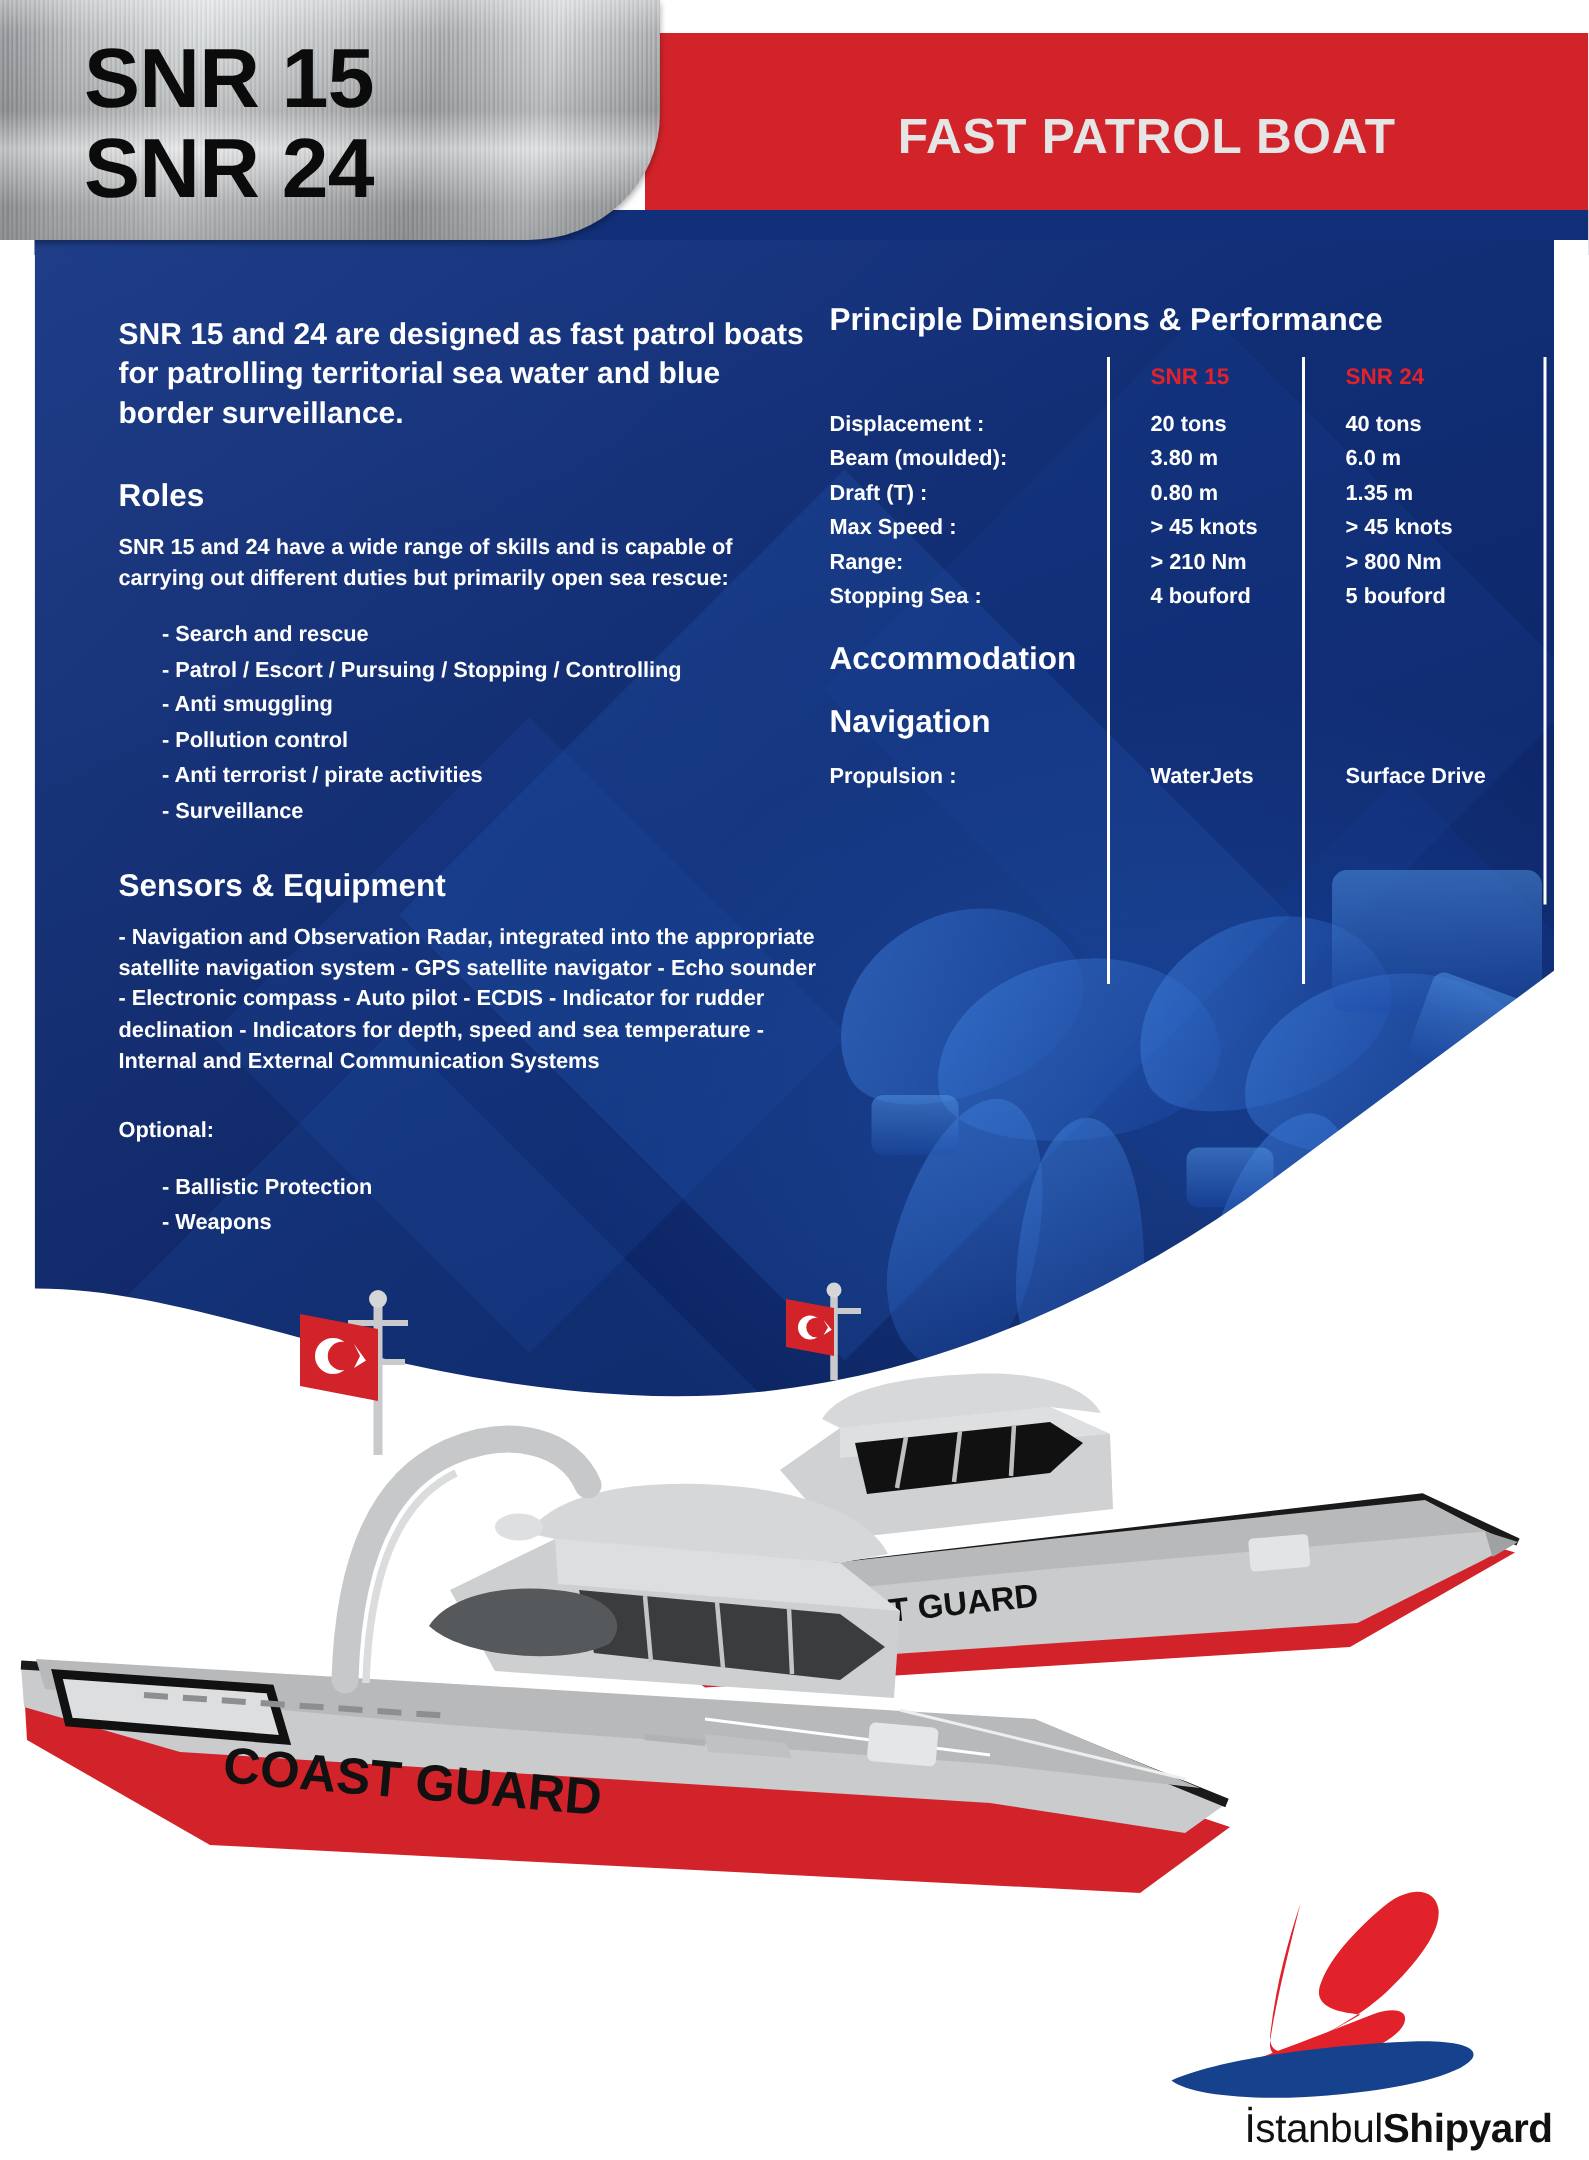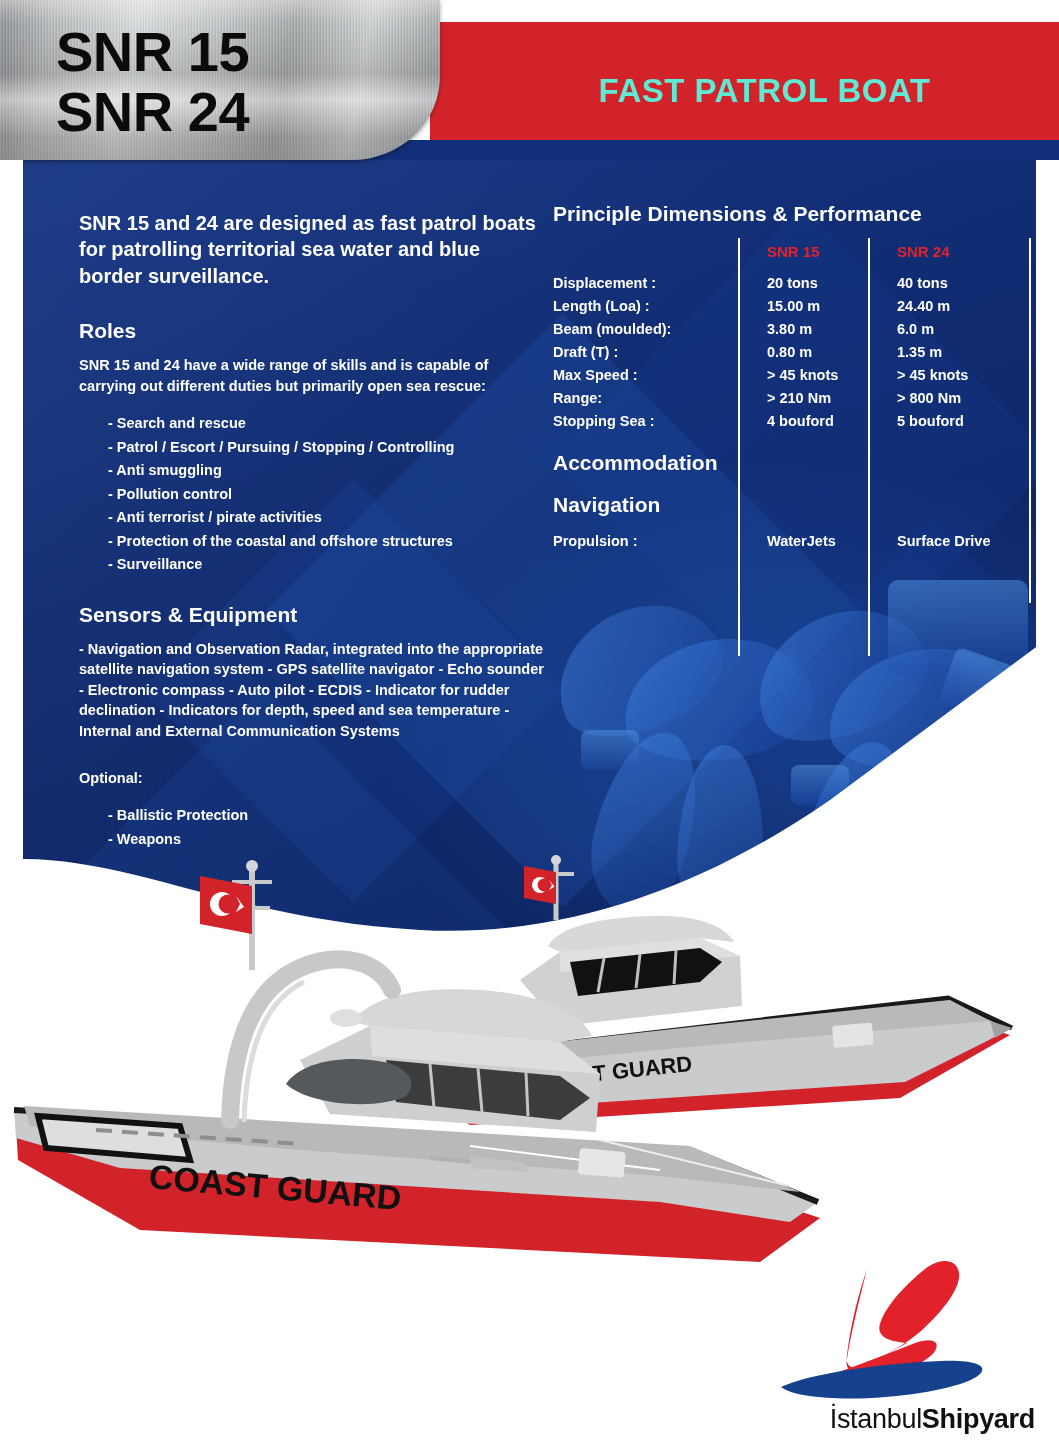--- a/index.html
+++ b/index.html
@@ -14,21 +14,21 @@
 
   
   .hdr{position:absolute;left:0;top:0;width:1059px;height:160px;}
   .hdr-red{
     position:absolute;left:430px;top:22px;width:629px;height:138px;
     background:#D2232A;
   }
   .hdr-red-title{
     position:absolute;left:0;top:0;width:100%;height:100%;
     display:flex;align-items:center;justify-content:center;
-    color:#5eead4;font-size:33px;font-weight:bold;letter-spacing:.5px;
+    color:#e5e5e5;font-size:33px;font-weight:bold;letter-spacing:.5px;
     padding-left:40px;box-sizing:border-box;
   }
   .hdr-plate{
     position:absolute;left:0;top:0;width:440px;height:160px;
     background:
       linear-gradient(180deg, rgba(255,255,255,.33) 0%, rgba(255,255,255,0) 14%, rgba(0,0,0,.12) 46%, rgba(255,255,255,.30) 62%, rgba(0,0,0,.16) 86%, rgba(80,80,80,.35) 100%),
       repeating-linear-gradient(90deg, rgba(255,255,255,.16) 0px, rgba(255,255,255,.16) 1px, rgba(0,0,0,.05) 2px, rgba(0,0,0,.05) 3px),
       linear-gradient(100deg,#8e9194 0%,#b9bcbe 12%,#d9dcde 30%,#c3c6c8 48%,#a7aaac 64%,#cfd2d4 80%,#9da0a2 100%);
     border-bottom-right-radius:88px 84px;
     box-shadow:0 2px 4px rgba(0,0,0,.35);
@@ -166,21 +166,20 @@
 
       <h2 class="h2">Roles</h2>
       <p class="body">SNR 15 and 24 have a wide range of skills and is capable of carrying out different duties but primarily open sea rescue:</p>
 
       <div class="blk">
         <div class="li">- Search and rescue</div>
         <div class="li">- Patrol / Escort / Pursuing / Stopping / Controlling</div>
         <div class="li">- Anti smuggling</div>
         <div class="li">- Pollution control</div>
         <div class="li">- Anti terrorist / pirate activities</div>
-        <div class="li">- Protection of the coastal and offshore structures</div>
         <div class="li">- Surveillance</div>
       </div>
 
       <h2 class="h2">Sensors &amp; Equipment</h2>
       <p class="body">- Navigation and Observation Radar, integrated into the appropriate satellite navigation system - GPS satellite navigator - Echo sounder - Electronic compass - Auto pilot - ECDIS - Indicator for rudder declination - Indicators for depth, speed and sea temperature - Internal and External Communication Systems</p>
 
       <div class="spacer-s"></div>
       <p class="body">Optional:</p>
       <div>
         <div class="li">- Ballistic Protection</div>
@@ -196,25 +195,20 @@
         <div class="srow" style="line-height:40px;">
           <div class="c-label"></div>
           <div class="c-v1 colhead">SNR 15</div>
           <div class="c-v2 colhead">SNR 24</div>
         </div>
 
         <div class="srow">
           <div class="c-label">Displacement :</div>
           <div class="c-v1">20 tons</div>
           <div class="c-v2">40 tons</div>
-        </div>
-        <div class="srow">
-          <div class="c-label">Length (Loa) :</div>
-          <div class="c-v1">15.00 m</div>
-          <div class="c-v2">24.40 m</div>
         </div>
         <div class="srow">
           <div class="c-label">Beam (moulded):</div>
           <div class="c-v1">3.80 m</div>
           <div class="c-v2">6.0 m</div>
         </div>
         <div class="srow">
           <div class="c-label">Draft (T) :</div>
           <div class="c-v1">0.80 m</div>
           <div class="c-v2">1.35 m</div>

